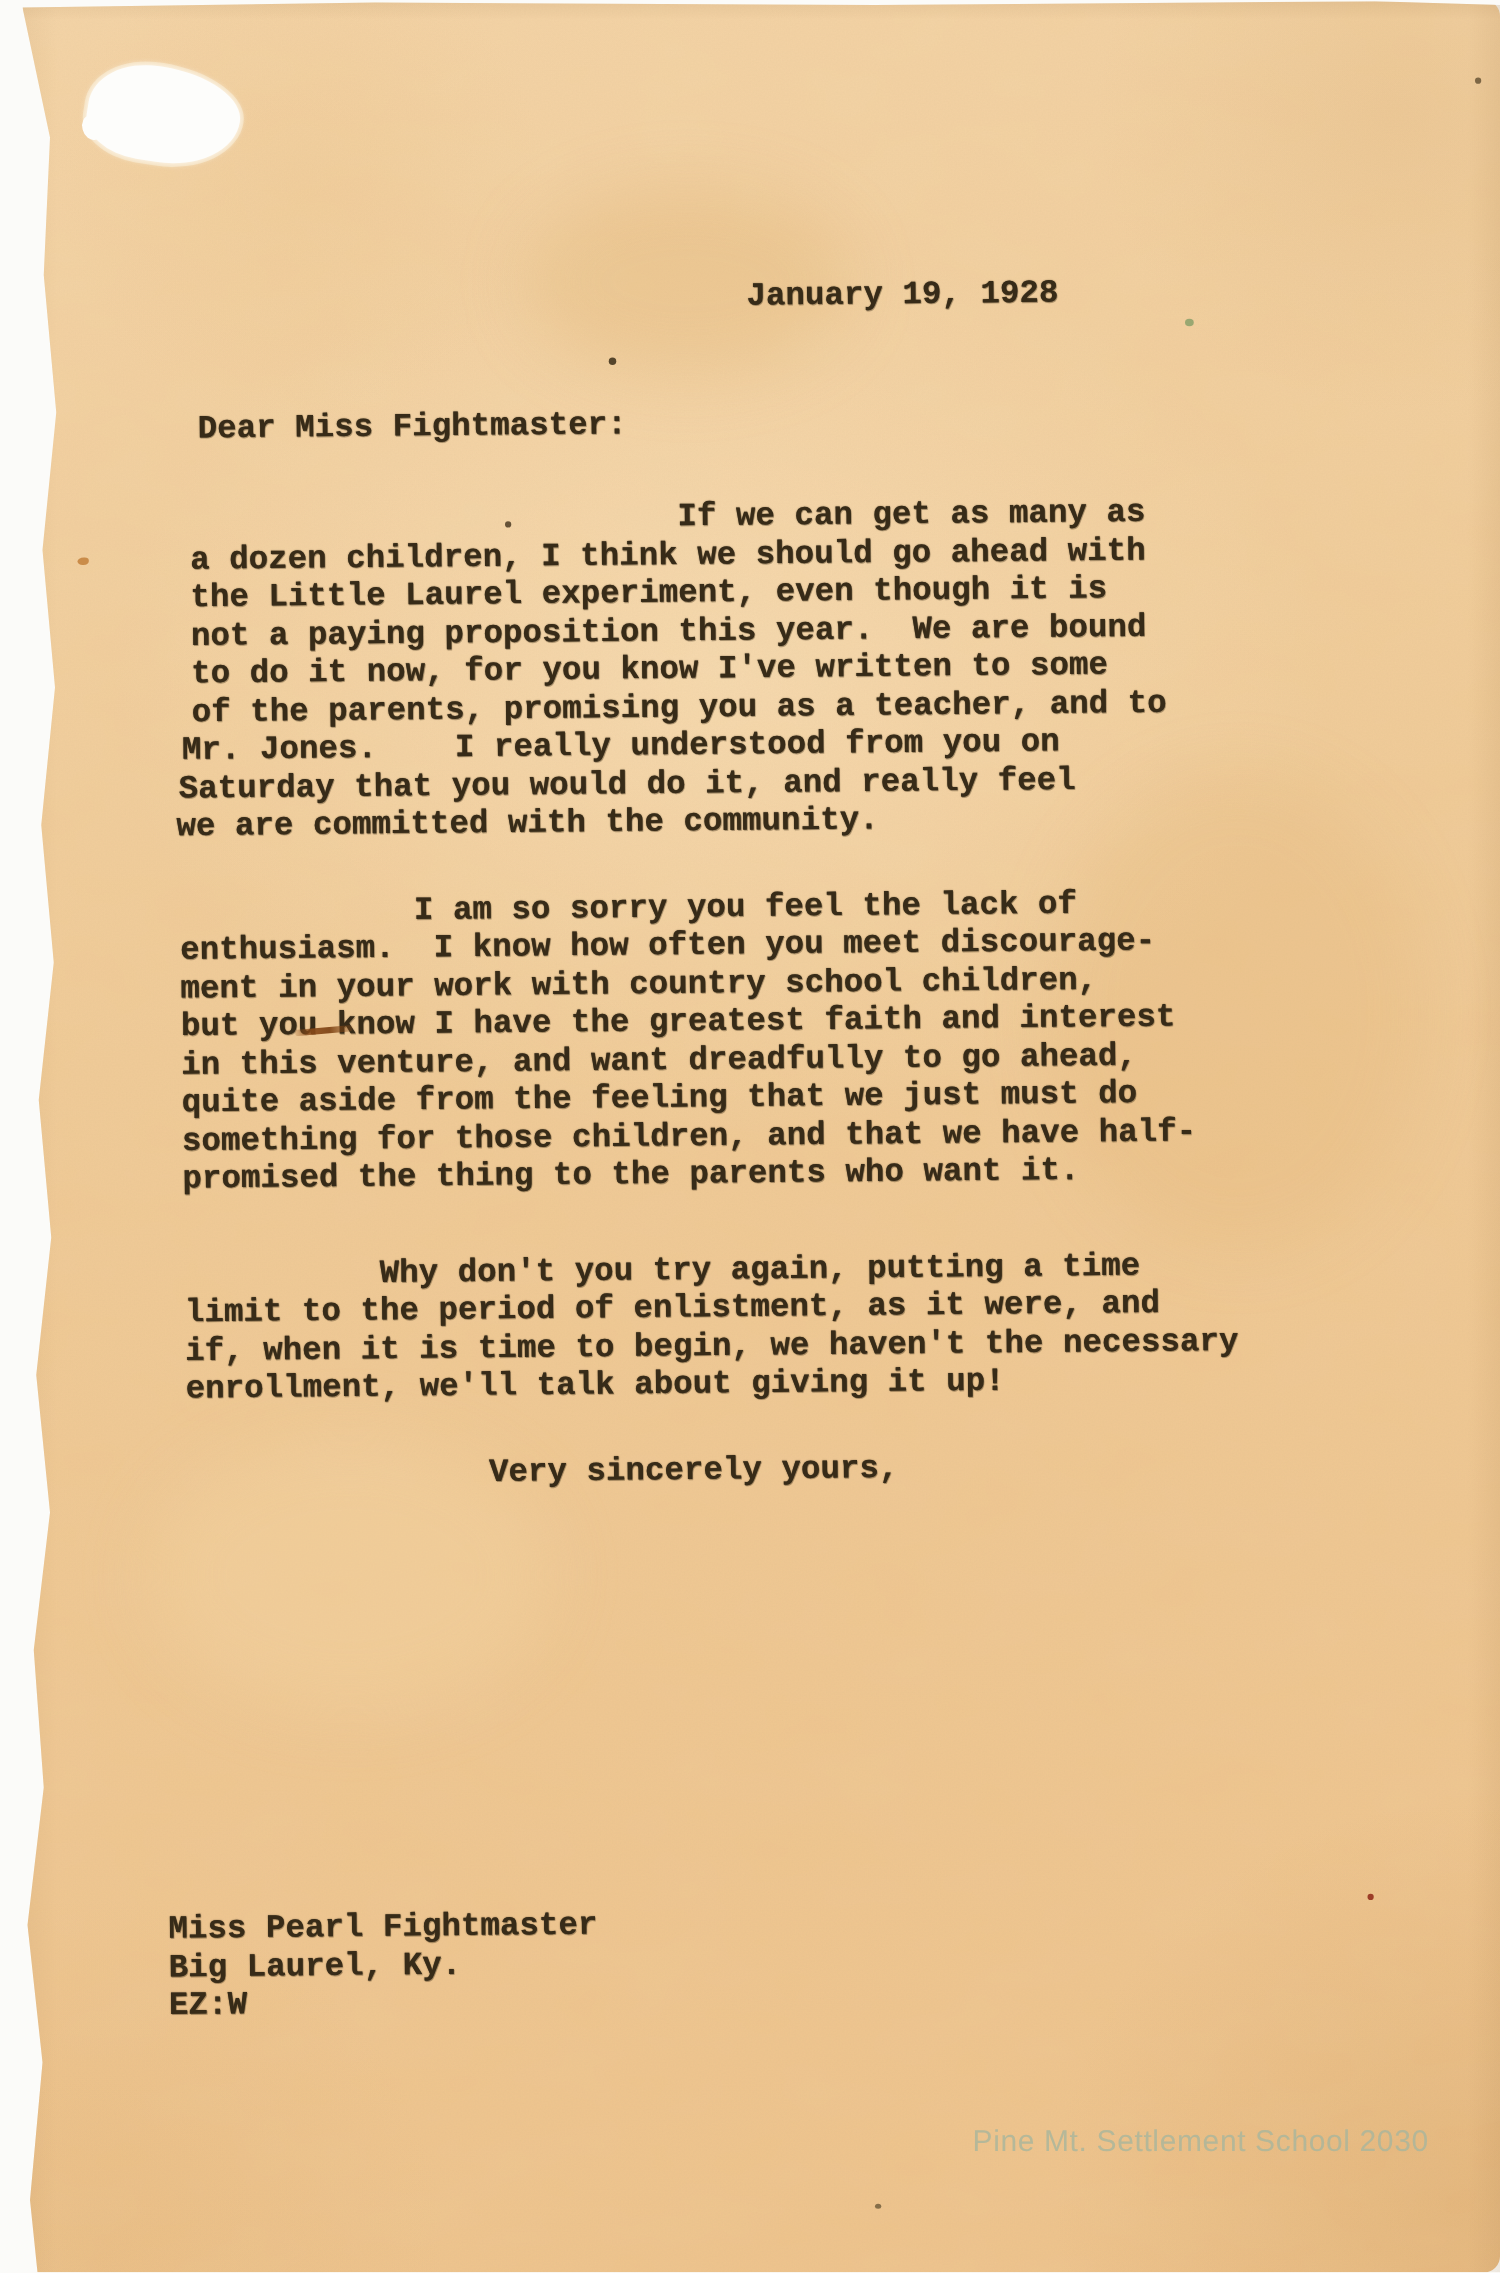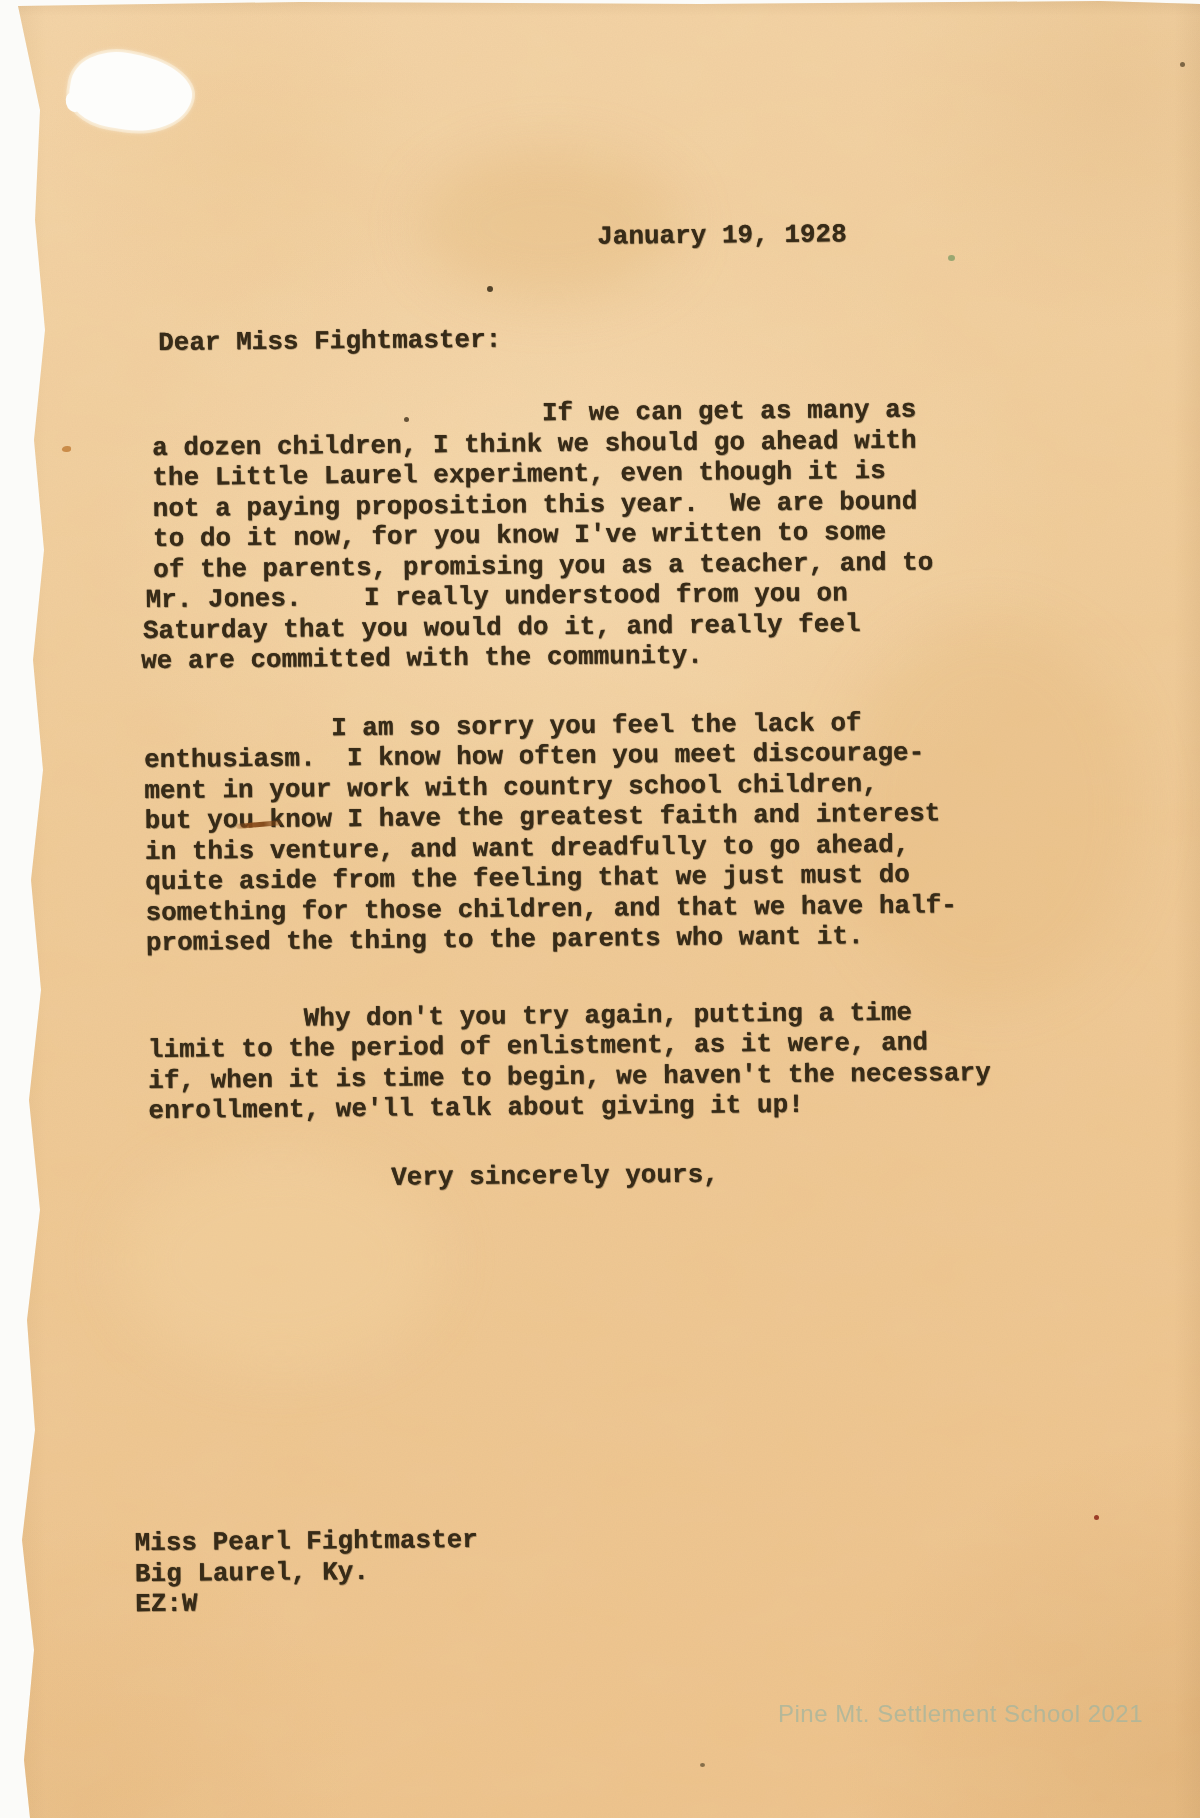--- a/index.html
+++ b/index.html
@@ -18,20 +18,21 @@
       27px 1320px, 40px 1210px, 29px 1100px, 41px 990px, 31px 880px,
       43px 770px, 33px 660px, 44px 550px, 34px 440px, 45px 330px,
       35px 220px, 40px 110px, 18px 6px);
     background:
       radial-gradient(ellipse 700px 520px at 48% 30%, rgba(255,238,205,0.38), transparent 70%),
       radial-gradient(circle 320px at 93% 5%, rgba(205,150,85,0.16), transparent 75%),
       radial-gradient(circle 430px at 97% 97%, rgba(198,138,70,0.22), transparent 75%),
       radial-gradient(circle 380px at 6% 99%, rgba(213,158,92,0.16), transparent 75%),
       radial-gradient(circle 260px at 20% 8%, rgba(235,190,130,0.25), transparent 75%),
       linear-gradient(168deg,#f4d4a6 0%,#f0ca96 42%,#eec28a 100%);
+    border-radius: 13px;
   }
   .grain{position:absolute;inset:0;pointer-events:none;}
   .edge-shade{
     position:absolute;inset:0;pointer-events:none;
     background:
       linear-gradient(to right, rgba(130,90,45,0.20) 0px, rgba(130,90,45,0.06) 20px, transparent 46px),
       linear-gradient(to bottom, rgba(130,90,45,0.10) 0px, transparent 16px),
       linear-gradient(to left, rgba(150,105,55,0.10) 0px, transparent 26px);
   }
   .stain{position:absolute;border-radius:50%;filter:blur(26px);pointer-events:none;}
@@ -164,14 +165,14 @@
 
   <div class="pencil-dash"></div>
   <div class="speck ink-dot-a"></div>
   <div class="speck ink-dot-b"></div>
   <div class="speck speck-green"></div>
   <div class="speck speck-red"></div>
   <div class="speck speck-brown"></div>
   <div class="speck speck-dark1"></div>
   <div class="speck speck-dark2"></div>
 
-  <div class="watermark">Pine Mt. Settlement School 2021</div>
+  <div class="watermark">Pine Mt. Settlement School 2030</div>
 </div>
 
 </body></html>

